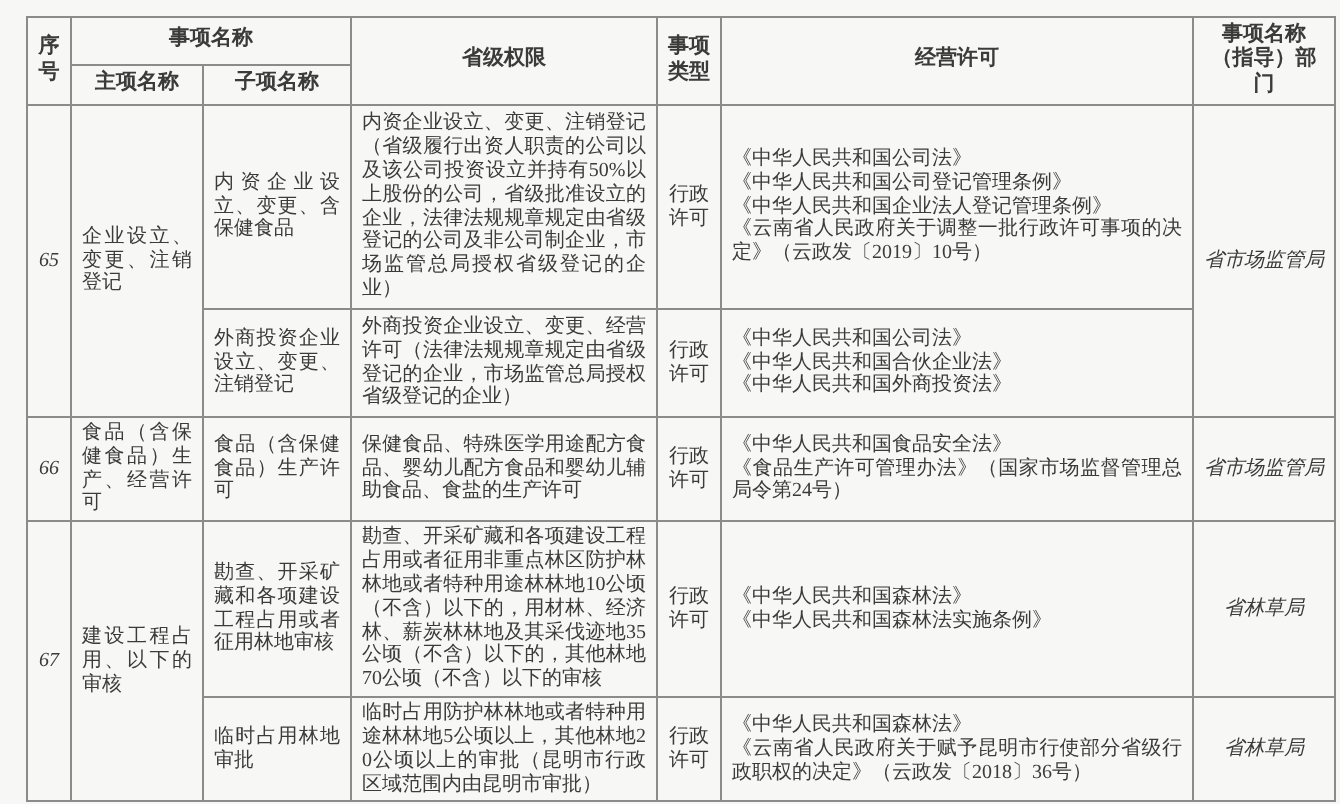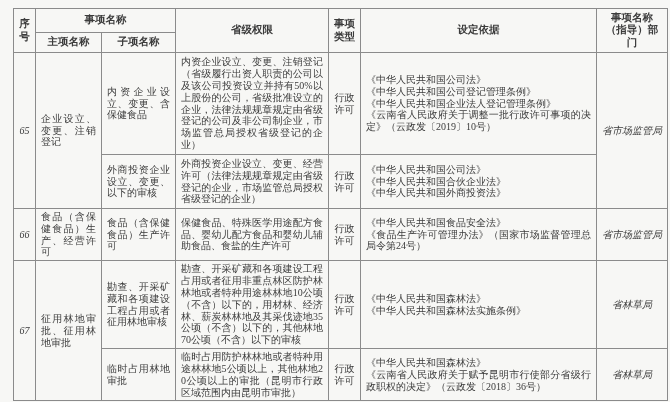--- a/index.html
+++ b/index.html
@@ -73,21 +73,21 @@
     </colgroup>
 
     <tbody>
         <tr class="h-head1">
       <th rowspan="2">序
 号</th>
       <th colspan="2">事项名称</th>
       <th rowspan="2">省级权限</th>
       <th rowspan="2">事项
 类型</th>
-      <th rowspan="2">设定依据</th>
+      <th rowspan="2">经营许可</th>
       <th rowspan="2">事项名称
 （指导）部门</th>
     </tr>
     <tr class="h-head2">
       <th>主项名称</th>
       <th>子项名称</th>
     </tr>
 
     <tr class="h-r65a">
       <td class="c-center" rowspan="2">65</td>
@@ -96,42 +96,42 @@
       <td class="c-just">内资企业设立、变更、注销登记（省级履行出资人职责的公司以及该公司投资设立并持有50%以上股份的公司，省级批准设立的企业，法律法规规章规定由省级登记的公司及非公司制企业，市场监管总局授权省级登记的企业）</td>
       <td class="c-type">行政许可</td>
       <td class="c-just pre">《中华人民共和国公司法》
 《中华人民共和国公司登记管理条例》
 《中华人民共和国企业法人登记管理条例》
 《云南省人民政府关于调整一批行政许可事项的决定》（云政发〔2019〕10号）</td>
       <td class="c-center" rowspan="2">省市场监管局</td>
     </tr>
 
     <tr class="h-r65b">
-      <td class="c-just">外商投资企业设立、变更、以下的审核</td>
+      <td class="c-just">外商投资企业设立、变更、注销登记</td>
       <td class="c-just">外商投资企业设立、变更、经营许可（法律法规规章规定由省级登记的企业，市场监管总局授权省级登记的企业）</td>
       <td class="c-type">行政许可</td>
       <td class="c-just pre">《中华人民共和国公司法》
 《中华人民共和国合伙企业法》
 《中华人民共和国外商投资法》</td>
     </tr>
 
     <tr class="h-r66">
       <td class="c-center">66</td>
       <td class="c-just">食品（含保健食品）生产、经营许可</td>
       <td class="c-just">食品（含保健食品）生产许可</td>
       <td class="c-just">保健食品、特殊医学用途配方食品、婴幼儿配方食品和婴幼儿辅助食品、食盐的生产许可</td>
       <td class="c-type">行政许可</td>
       <td class="c-just pre">《中华人民共和国食品安全法》
 《食品生产许可管理办法》（国家市场监督管理总局令第24号）</td>
       <td class="c-center">省市场监管局</td>
     </tr>
 
     <tr class="h-r67a">
       <td class="c-center" rowspan="2">67</td>
-      <td class="c-just" rowspan="2">征用林地审批、征用林地审批</td>
+      <td class="c-just" rowspan="2">建设工程占用、以下的审核</td>
       <td class="c-just">勘查、开采矿藏和各项建设工程占用或者征用林地审核</td>
       <td class="c-just">勘查、开采矿藏和各项建设工程占用或者征用非重点林区防护林林地或者特种用途林林地10公顷（不含）以下的，用材林、经济林、薪炭林林地及其采伐迹地35公顷（不含）以下的，其他林地70公顷（不含）以下的审核</td>
       <td class="c-type">行政许可</td>
       <td class="c-just pre">《中华人民共和国森林法》
 《中华人民共和国森林法实施条例》</td>
       <td class="c-center">省林草局</td>
     </tr>
 
     <tr class="h-r67b">
       <td class="c-just">临时占用林地审批</td>

